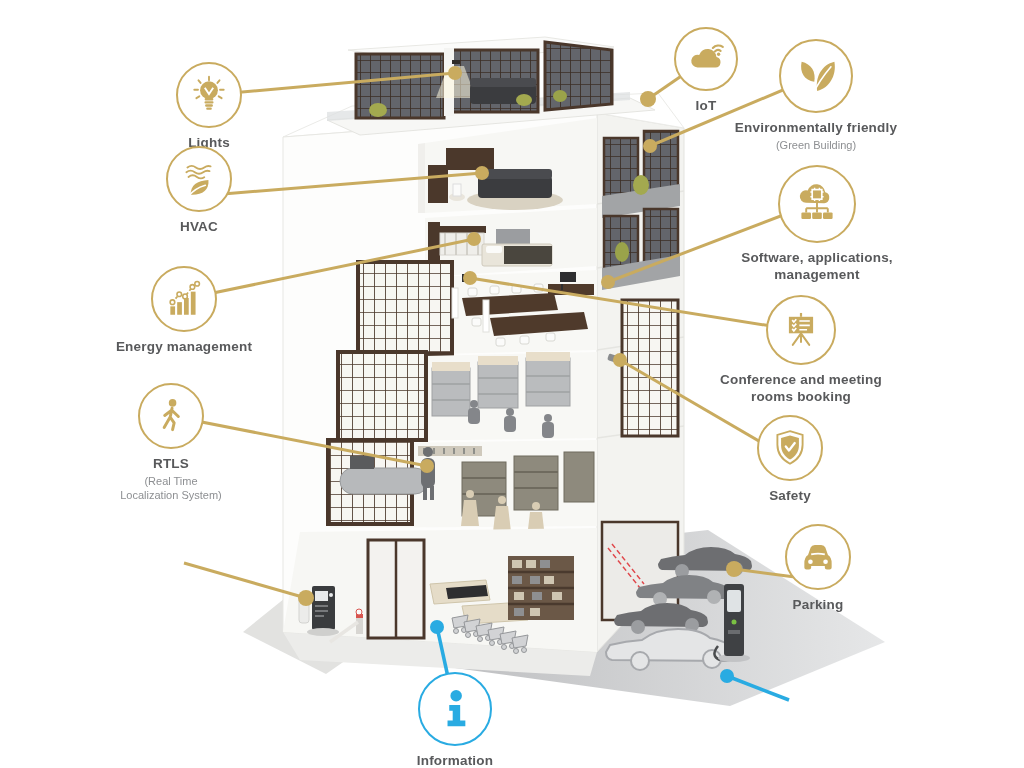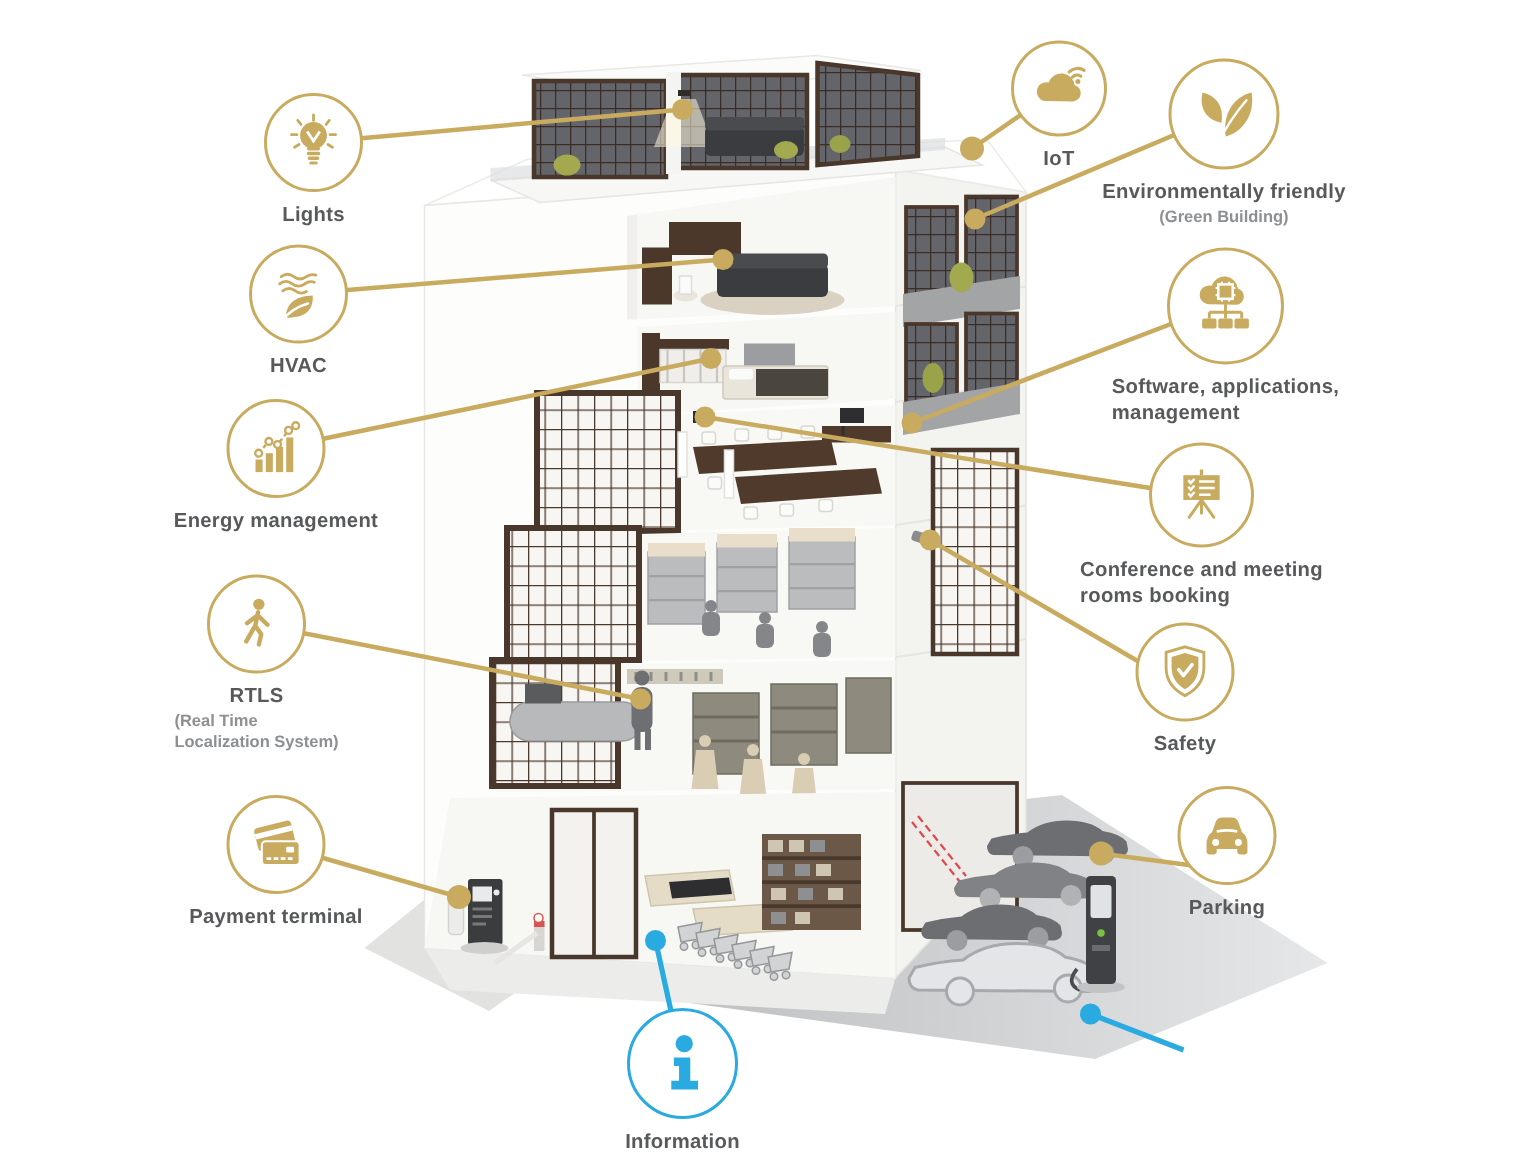--- a/index.html
+++ b/index.html
@@ -3,23 +3,23 @@
 <meta charset="utf-8">
 <style>
   html,body{margin:0;padding:0;background:#ffffff;}
   #stage{position:relative;width:1024px;height:768px;background:#ffffff;overflow:hidden;
          font-family:"Liberation Sans","DejaVu Sans",sans-serif;}
   #scene{position:absolute;left:0;top:0;}
   .feature{position:absolute;display:flex;flex-direction:column;align-items:center;width:200px;}
   .circ{background:#ffffff;border-radius:50%;display:flex;align-items:center;justify-content:center;
         box-sizing:border-box;border:2.5px solid #C9AB5F;}
   .circ.blue{border-color:#29ABE2;}
-  .lab{margin-top:7px;font-size:13.5px;font-weight:bold;color:#58595B;
+  .lab{margin-top:7px;font-size:13.5px;font-weight:bold;color:#58595B;text-align:center;
        line-height:1.25;white-space:pre-line;letter-spacing:.2px;}
-  .sub{margin-top:2px;font-size:11px;color:#8D8F92;text-align:left;line-height:1.25;white-space:pre-line;font-weight:bold;}
+  .sub{margin-top:2px;font-size:11px;color:#8D8F92;text-align:center;line-height:1.25;white-space:pre-line;}
 </style>
 </head>
 <body>
 
 <div id="stage">
 
 <svg id="scene" width="1024" height="768" viewBox="0 0 1024 768">
   <defs>
     <linearGradient id="lotGrad" x1="0" y1="0" x2="1" y2="0">
       <stop offset="0" stop-color="#bfc0c2"></stop>
@@ -338,21 +338,21 @@
       </g>
       <circle cx="20" cy="15.5" r="8.5" fill="#C9AB5F"></circle>
       <path d="M16,13 L20,19 L24,13" fill="none" stroke="#ffffff" stroke-width="1.8"></path>
       <path d="M17,24 h6 M16.8,27 h6.4 M17.4,30 h5.2" stroke="#C9AB5F" stroke-width="2.3" stroke-linecap="round"></path>
       <path d="M18.3,33 h3.4" stroke="#C9AB5F" stroke-width="2" stroke-linecap="round"></path>
     </svg>
   </div>
   <div class="lab">Lights</div>
 </div>
 
-<div class="feature" style="left:99px;top:163px">
+<div class="feature" style="left:99px;top:146px">
   <div class="circ" style="width:66px;height:66px">
     <svg width="42" height="42" viewBox="0 0 40 40">
       <g fill="none" stroke="#C9AB5F" stroke-width="1.8" stroke-linecap="round">
         <path d="M9,9 q4,-3 8,0 q4,3 8,0 q3,-2 6,-1"></path>
         <path d="M8,13.5 q4,-3 8,0 q4,3 8,0 q3,-2 6,-1"></path>
         <path d="M10,18 q4,-3 8,0 q3.5,2.6 7,0.4"></path>
       </g>
       <path d="M12,35 C12,26 18,21.5 29,21 C29.8,31 23,35.5 12,35 Z" fill="#C9AB5F"></path>
       <path d="M9.5,37 C14,31 19,28 26,26" fill="none" stroke="#ffffff" stroke-width="1.6" stroke-linecap="round"></path>
     </svg>
@@ -387,34 +387,20 @@
     <svg width="42" height="42" viewBox="0 0 40 40">
       <circle cx="21.5" cy="7.5" r="3.6" fill="#C9AB5F"></circle>
       <path d="M21,12.5 C20.3,16 20,18 19.2,21 M19.2,21 L13.5,31 M19.2,21 L23,26.5 L21.5,33 M20.6,14.5 L14,19.5 M20.8,14.5 L27,20.5" fill="none" stroke="#C9AB5F" stroke-width="2.8" stroke-linecap="round" stroke-linejoin="round"></path>
     </svg>
   </div>
   <div class="lab">RTLS</div>
   <div class="sub">(Real Time
 Localization System)</div>
 </div>
 
-<div class="feature" style="left:84px;top:530px">
-  <div class="circ" style="width:66px;height:66px">
-    <svg width="42" height="42" viewBox="0 0 40 40">
-      <g transform="rotate(-14 19 14)">
-        <rect x="7" y="7" width="24" height="15" rx="2.5" fill="#C9AB5F"></rect>
-        <rect x="7" y="10.5" width="24" height="3.5" fill="#ffffff"></rect>
-      </g>
-      <rect x="11" y="18" width="24" height="15" rx="2.5" fill="#C9AB5F" stroke="#ffffff" stroke-width="1.3"></rect>
-      <rect x="26.5" y="21.5" width="5" height="3.6" rx="0.8" fill="#ffffff"></rect>
-      <path d="M14,29 h3 M18.5,29 h3 M23,29 h3 M27.5,29 h3" stroke="#ffffff" stroke-width="1.8"></path>
-    </svg>
-  </div>
-  <div class="lab">Payment terminal</div>
-</div>
 
 <div class="feature" style="left:355px;top:672px">
   <div class="circ blue" style="width:74px;height:74px">
     <svg width="46" height="46" viewBox="0 0 40 40">
       <circle cx="21" cy="8.5" r="5" fill="#29ABE2"></circle>
       <path d="M15,16.5 h9.5 V30 h4.5 v5 H13.5 v-5 h4.5 v-8.5 h-3 z" fill="#29ABE2"></path>
     </svg>
   </div>
   <div class="lab">Information</div>
 </div>

